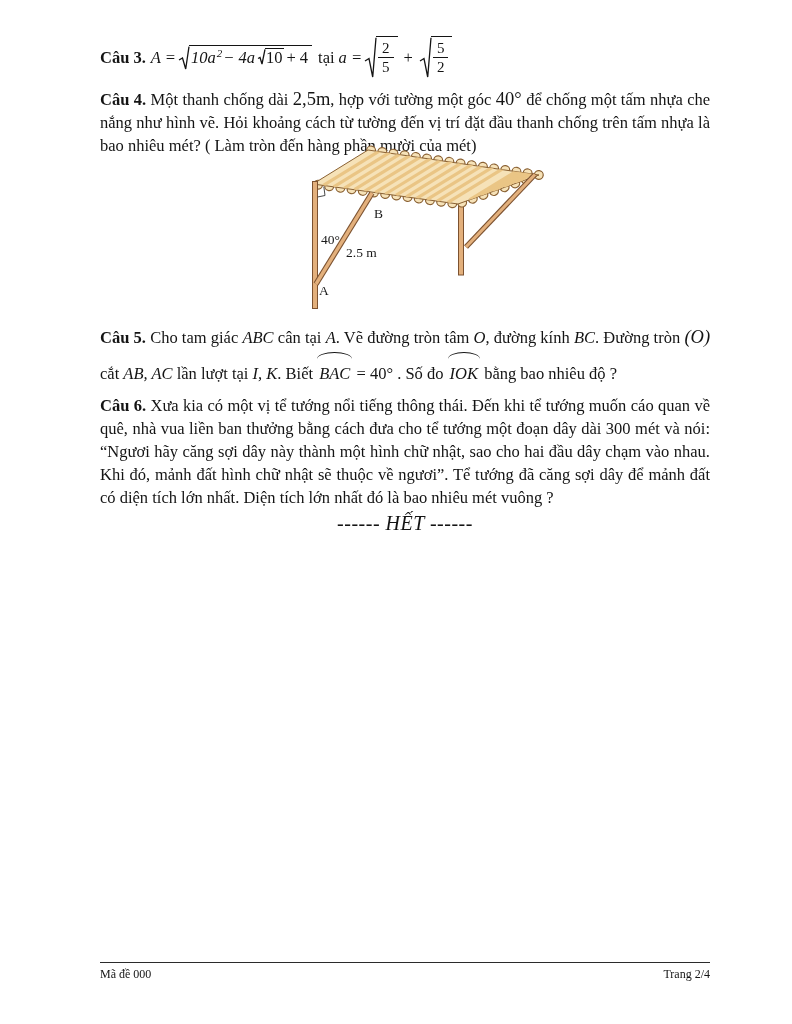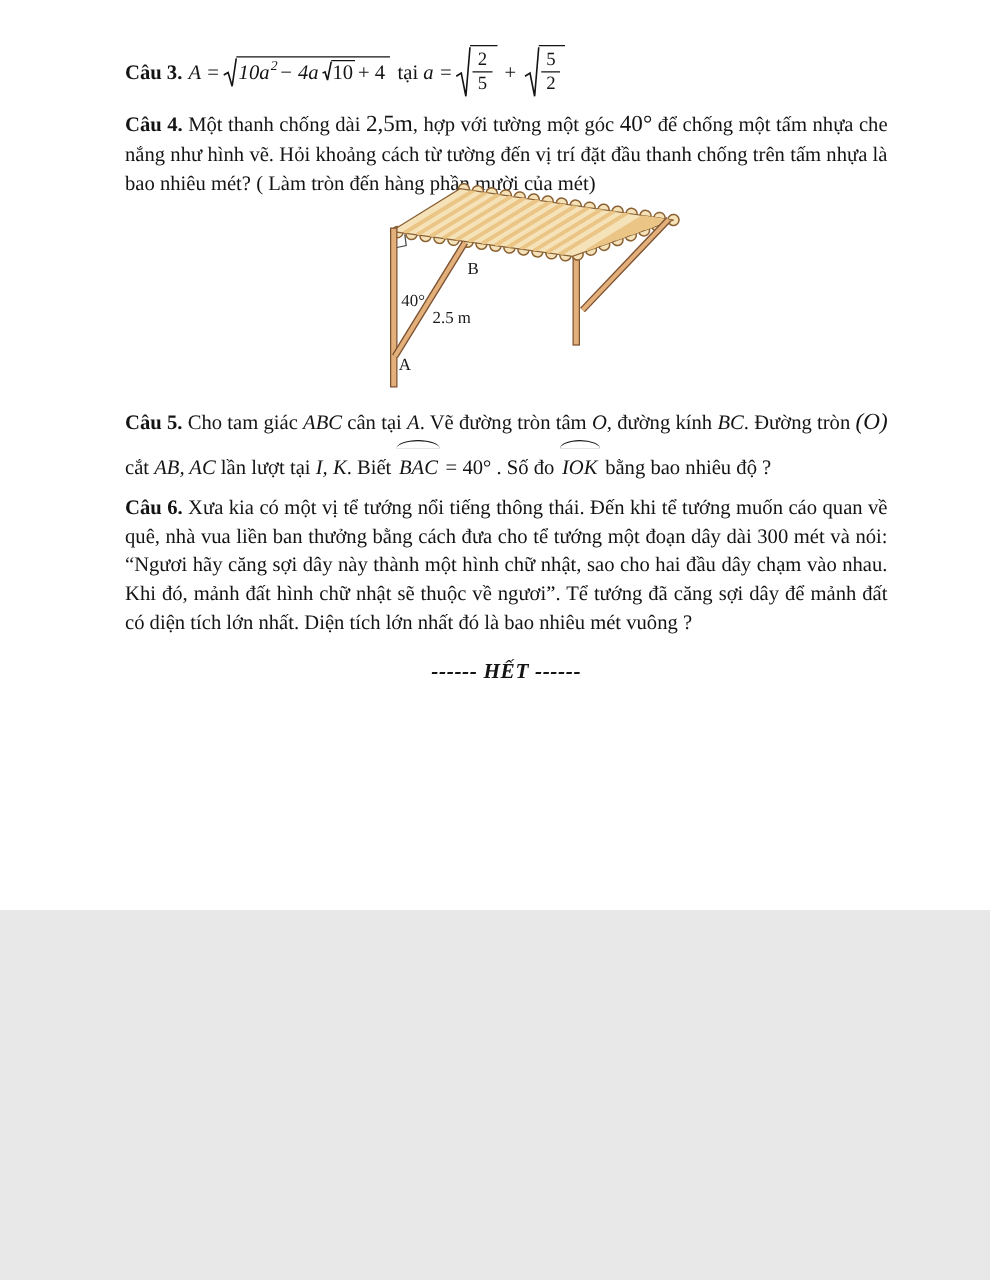--- a/index.html
+++ b/index.html
@@ -1,17 +1,17 @@
 <!DOCTYPE html>
 <html><head>
 <meta charset="utf-8">
 <style>
   html,body { margin:0; padding:0; background:#e8e8e8; }
   .page {
-    position:relative; width:792px; height:728px; margin:0 auto;
+    position:relative; width:792px; height:1024px; margin:0 auto;
     background:#ffffff; overflow:hidden; box-sizing:border-box;
     padding:30px 82px 0 100px;
     font-family:"Liberation Serif","DejaVu Serif",serif;
     color:#141414; font-size:16.5px;
   }
   .para { margin:0; line-height:23px; text-align:justify; }
   .qlabel { font-weight:bold; }
   .mv { font-style:italic; }
   .mn { font-style:normal; }
   .mbig { font-size:18.5px; }
@@ -40,21 +40,21 @@
 
   
   .fig { width:280px; height:170px; margin:-12px 0 0 178px; position:relative; }
   .fig svg { display:block; }
   .figtext { font-family:"Liberation Serif",serif; font-size:13.5px; fill:#1a1a1a; }
 
   
   .q5 { line-height:36px; margin-top:4px; }
   .q6 { margin-top:2px; }
 
-  .endmark { text-align:center; font-weight:bold; font-style:italic; font-size:17px; margin-top:18px; letter-spacing:0.5px; }
+  .endmark { text-align:center; font-weight:normal; font-style:italic; font-size:20px; margin-top:3px; letter-spacing:0.5px; }
 
   .footer {
     position:absolute; left:100px; right:82px; top:962px;
     border-top:1.8px solid #2b2b2b; padding-top:4px;
     display:flex; justify-content:space-between; font-size:12px;
   }
 </style>
 </head>
 <body>
 

